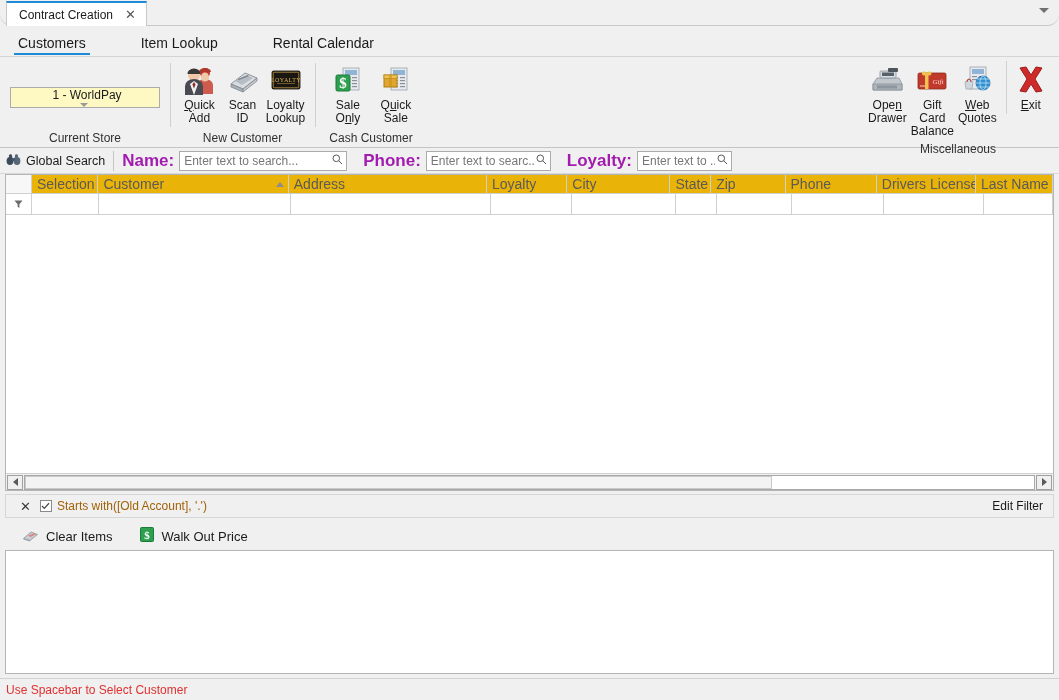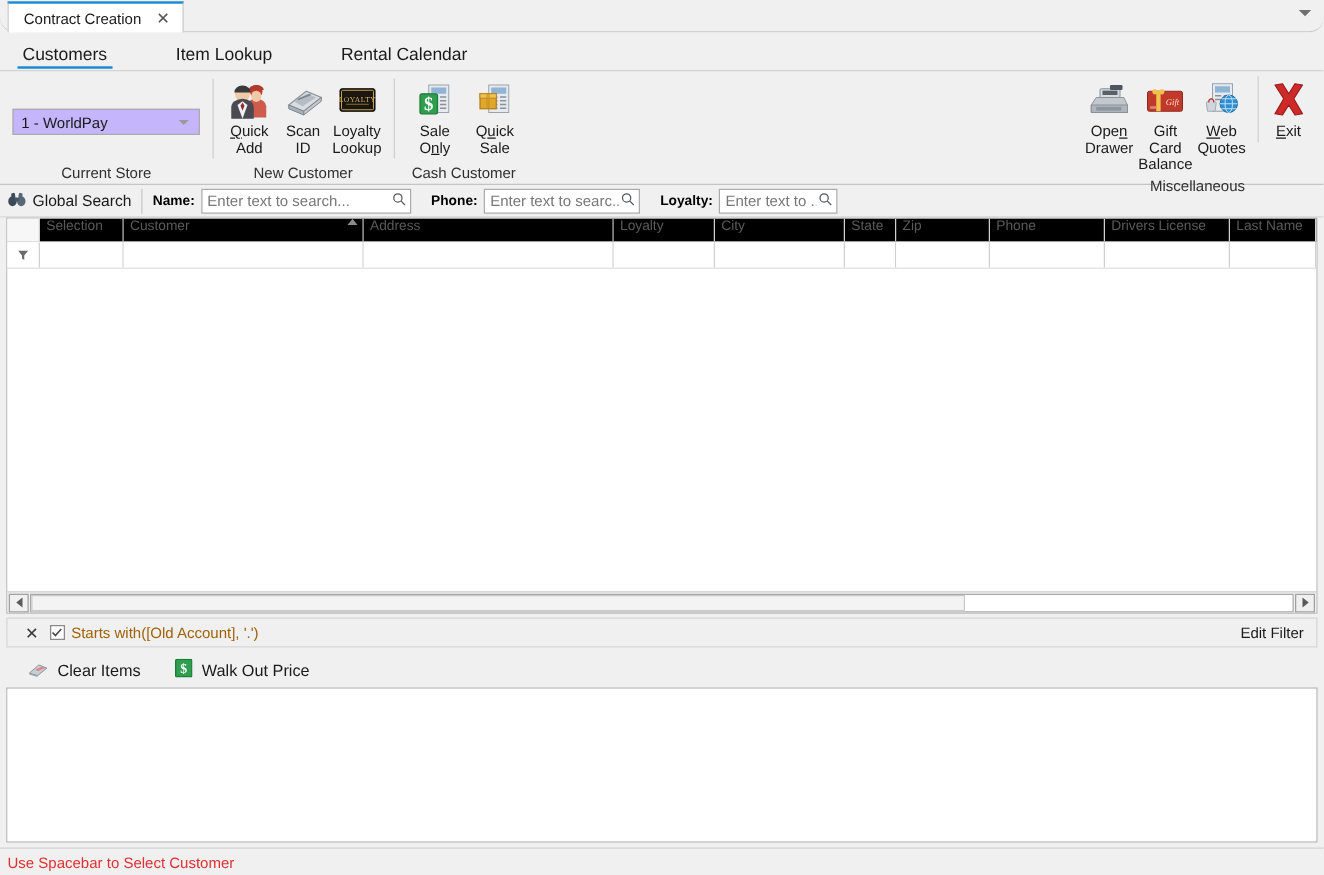--- a/index.html
+++ b/index.html
@@ -144,26 +144,27 @@
     color: #1a1a1a;
     margin-top: 2px;
   }
   .rbtn-lbl u { text-decoration: underline; }
 
   
   .combo {
     width: 150px;
     height: 21px;
     border: 1px solid #ababab;
-    background: #c4b5fd;
+    background: #fef9c3;
     display: flex;
     align-items: center;
     padding: 0 2px 0 6px;
     font-size: 12px;
     margin: 26px 0 0 10px;
+    flex-direction: column;
   }
   .combo-val { flex: 1 1 auto; color: #1a1a1a; }
   .combo-arrow {
     width: 0; height: 0;
     border-left: 4px solid transparent;
     border-right: 4px solid transparent;
     border-top: 4px solid #9a9a9a;
     margin-right: 6px;
   }
 
@@ -183,21 +184,21 @@
     display: flex;
     align-items: center;
     gap: 5px;
     padding-right: 8px;
     margin-right: 8px;
     border-right: 1px solid #c6c6c6;
     height: 20px;
     cursor: pointer;
   }
   .gsearch-lbl { font-size: 12.5px; }
-  .slabel { font-size: 11px; margin-right: 5px; font-weight: 700; color:#000000; }
+  .slabel { font-size: 17px; margin-right: 5px; font-weight: 700; color:#a21caf; }
   .sfield {
     height: 20px;
     border: 1px solid #ababab;
     background: #fff;
     display: flex;
     align-items: center;
     padding: 0 3px 0 4px;
     margin-right: 16px;
   }
   .sfield input {
@@ -231,25 +232,26 @@
     flex: 0 0 auto;
   }
   .gh-indicator {
     width: 26px;
     flex: 0 0 26px;
     border-right: 1px solid #d0d0d0;
     background: #f7f7f7;
   }
   .gh {
     border-right: 1px solid #d0d0d0;
-    font-size: 11px;
+    font-size: 14px;
     color: #5a5a5a;
     display: flex;
+    align-items: center;
     padding: 0 4px 0 5px;
-    background: #000000;
+    background: #eab308;
     overflow: hidden;
     white-space: nowrap;
     cursor: pointer;
   }
   .gh-sort {
     margin-left: auto;
     width: 0; height: 0;
     border-left: 4px solid transparent;
     border-right: 4px solid transparent;
     border-bottom: 5px solid #8c8c8c;

